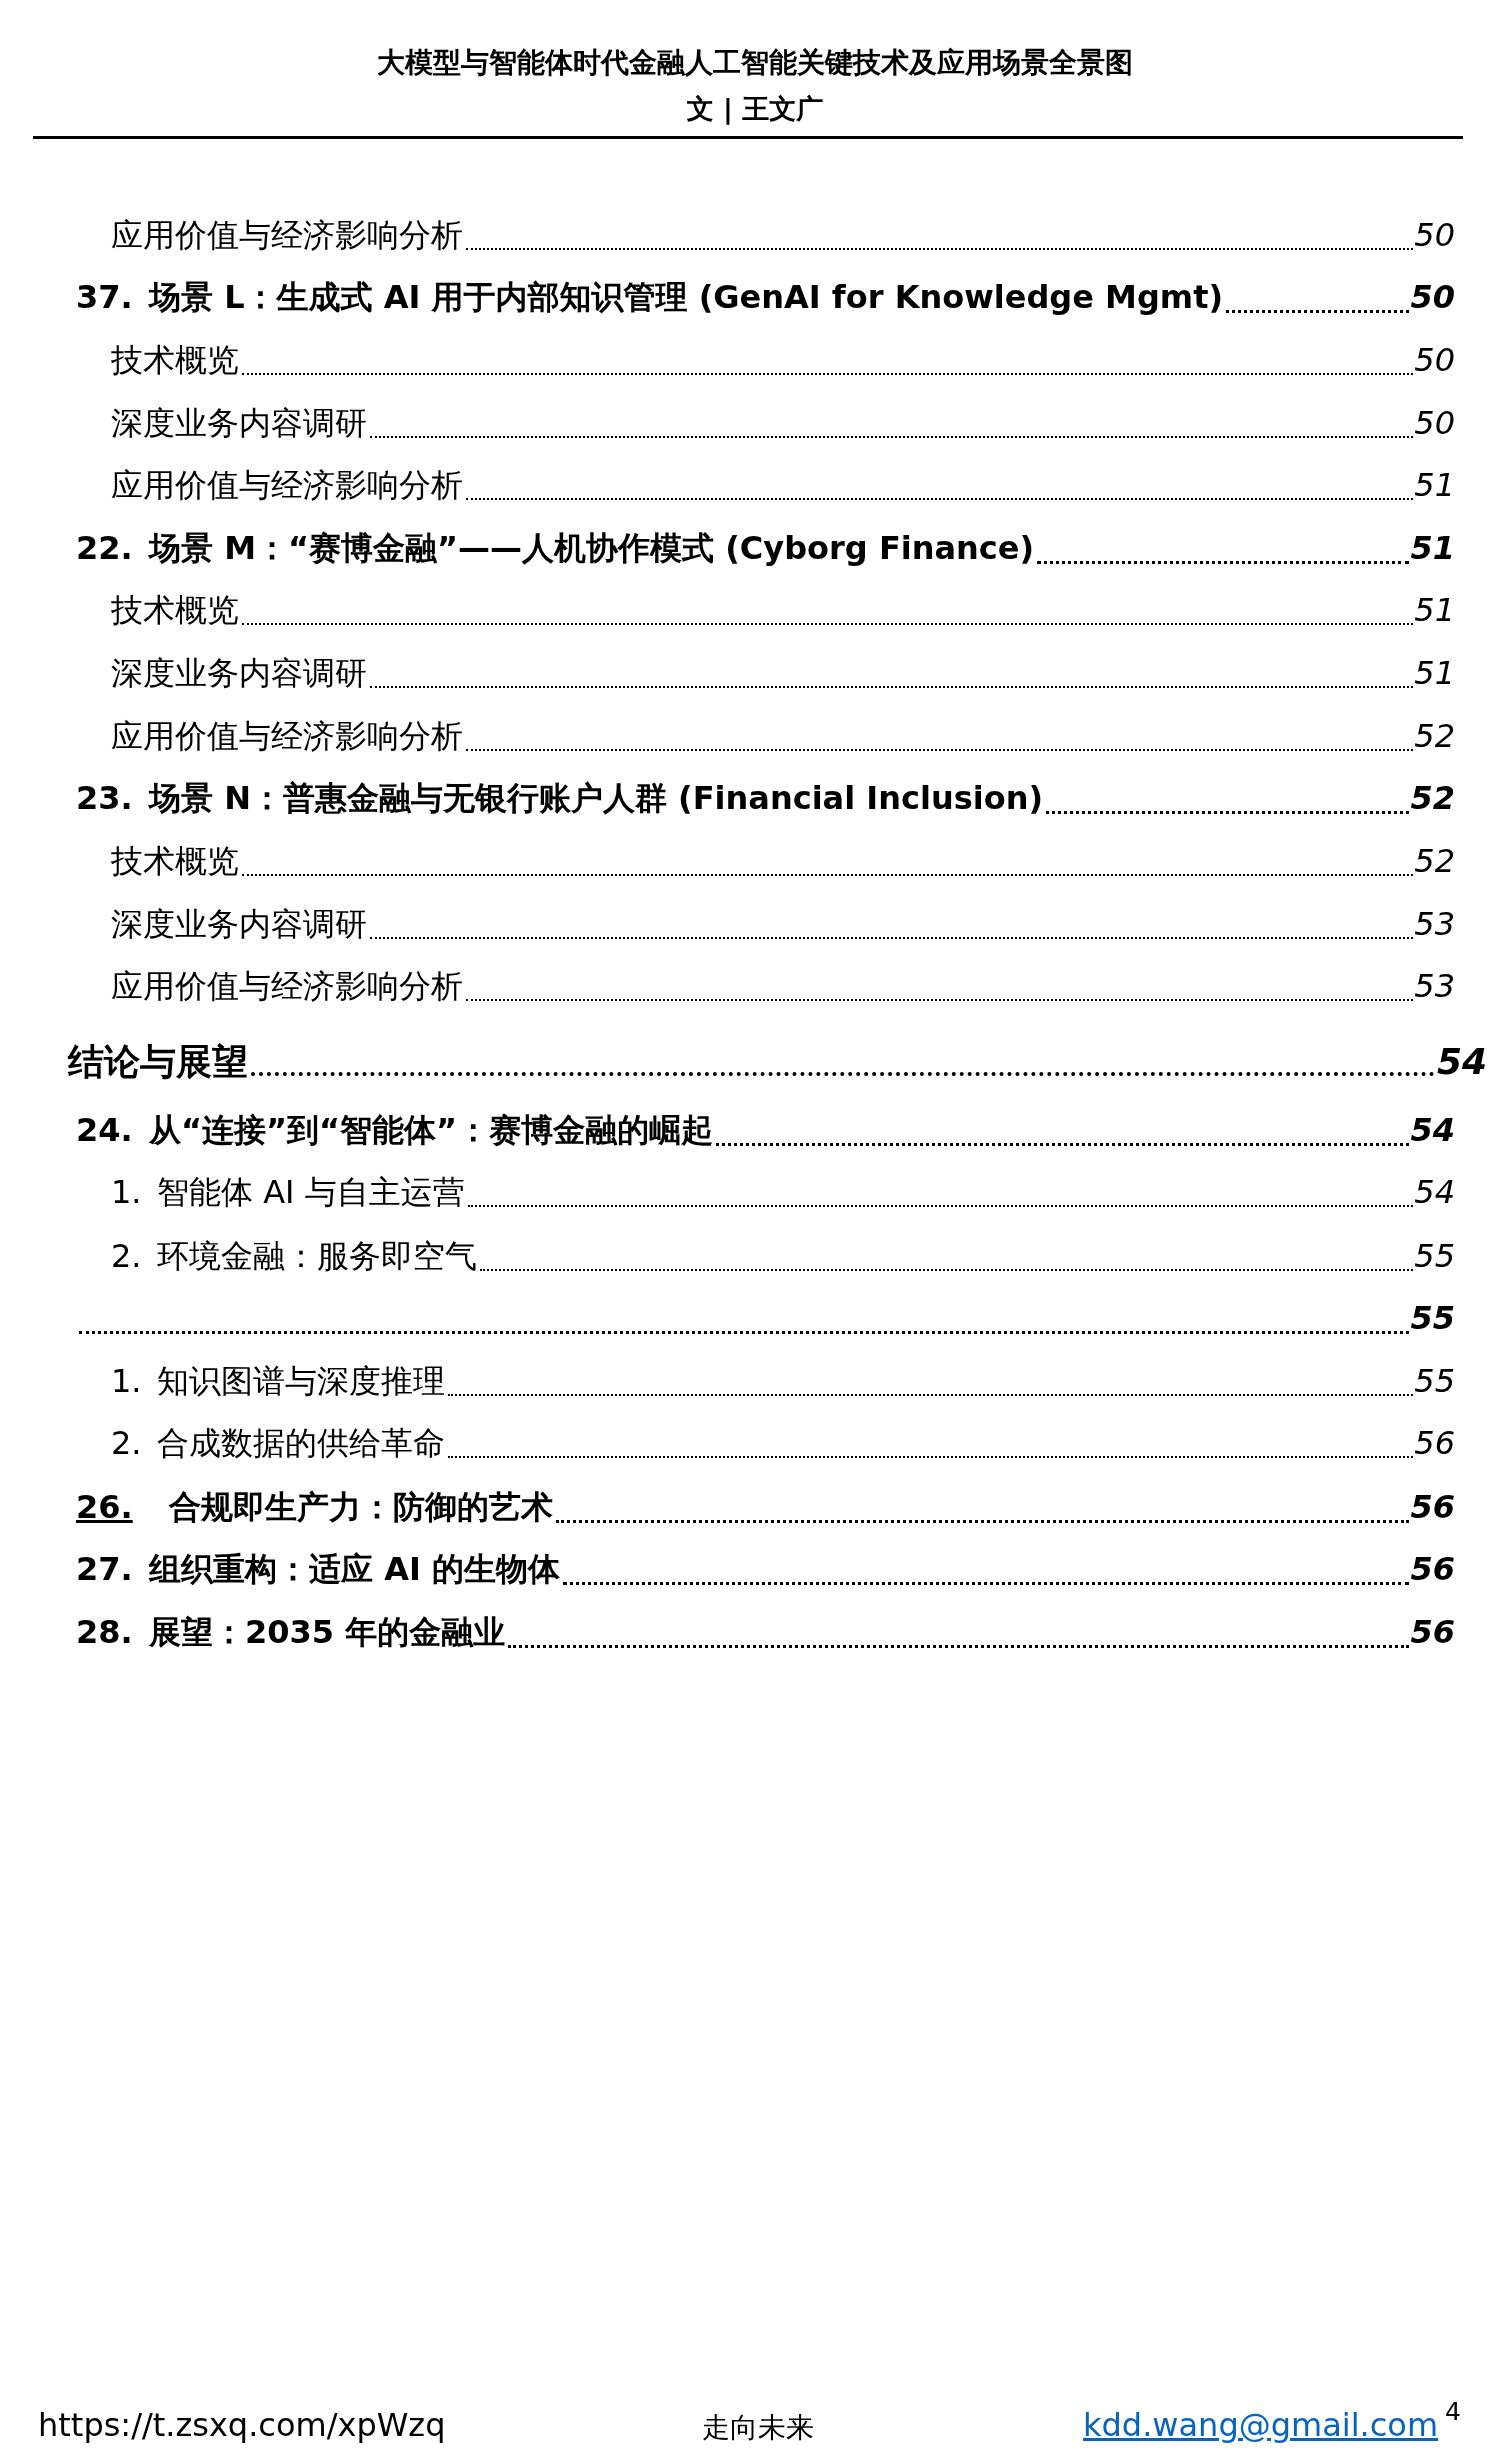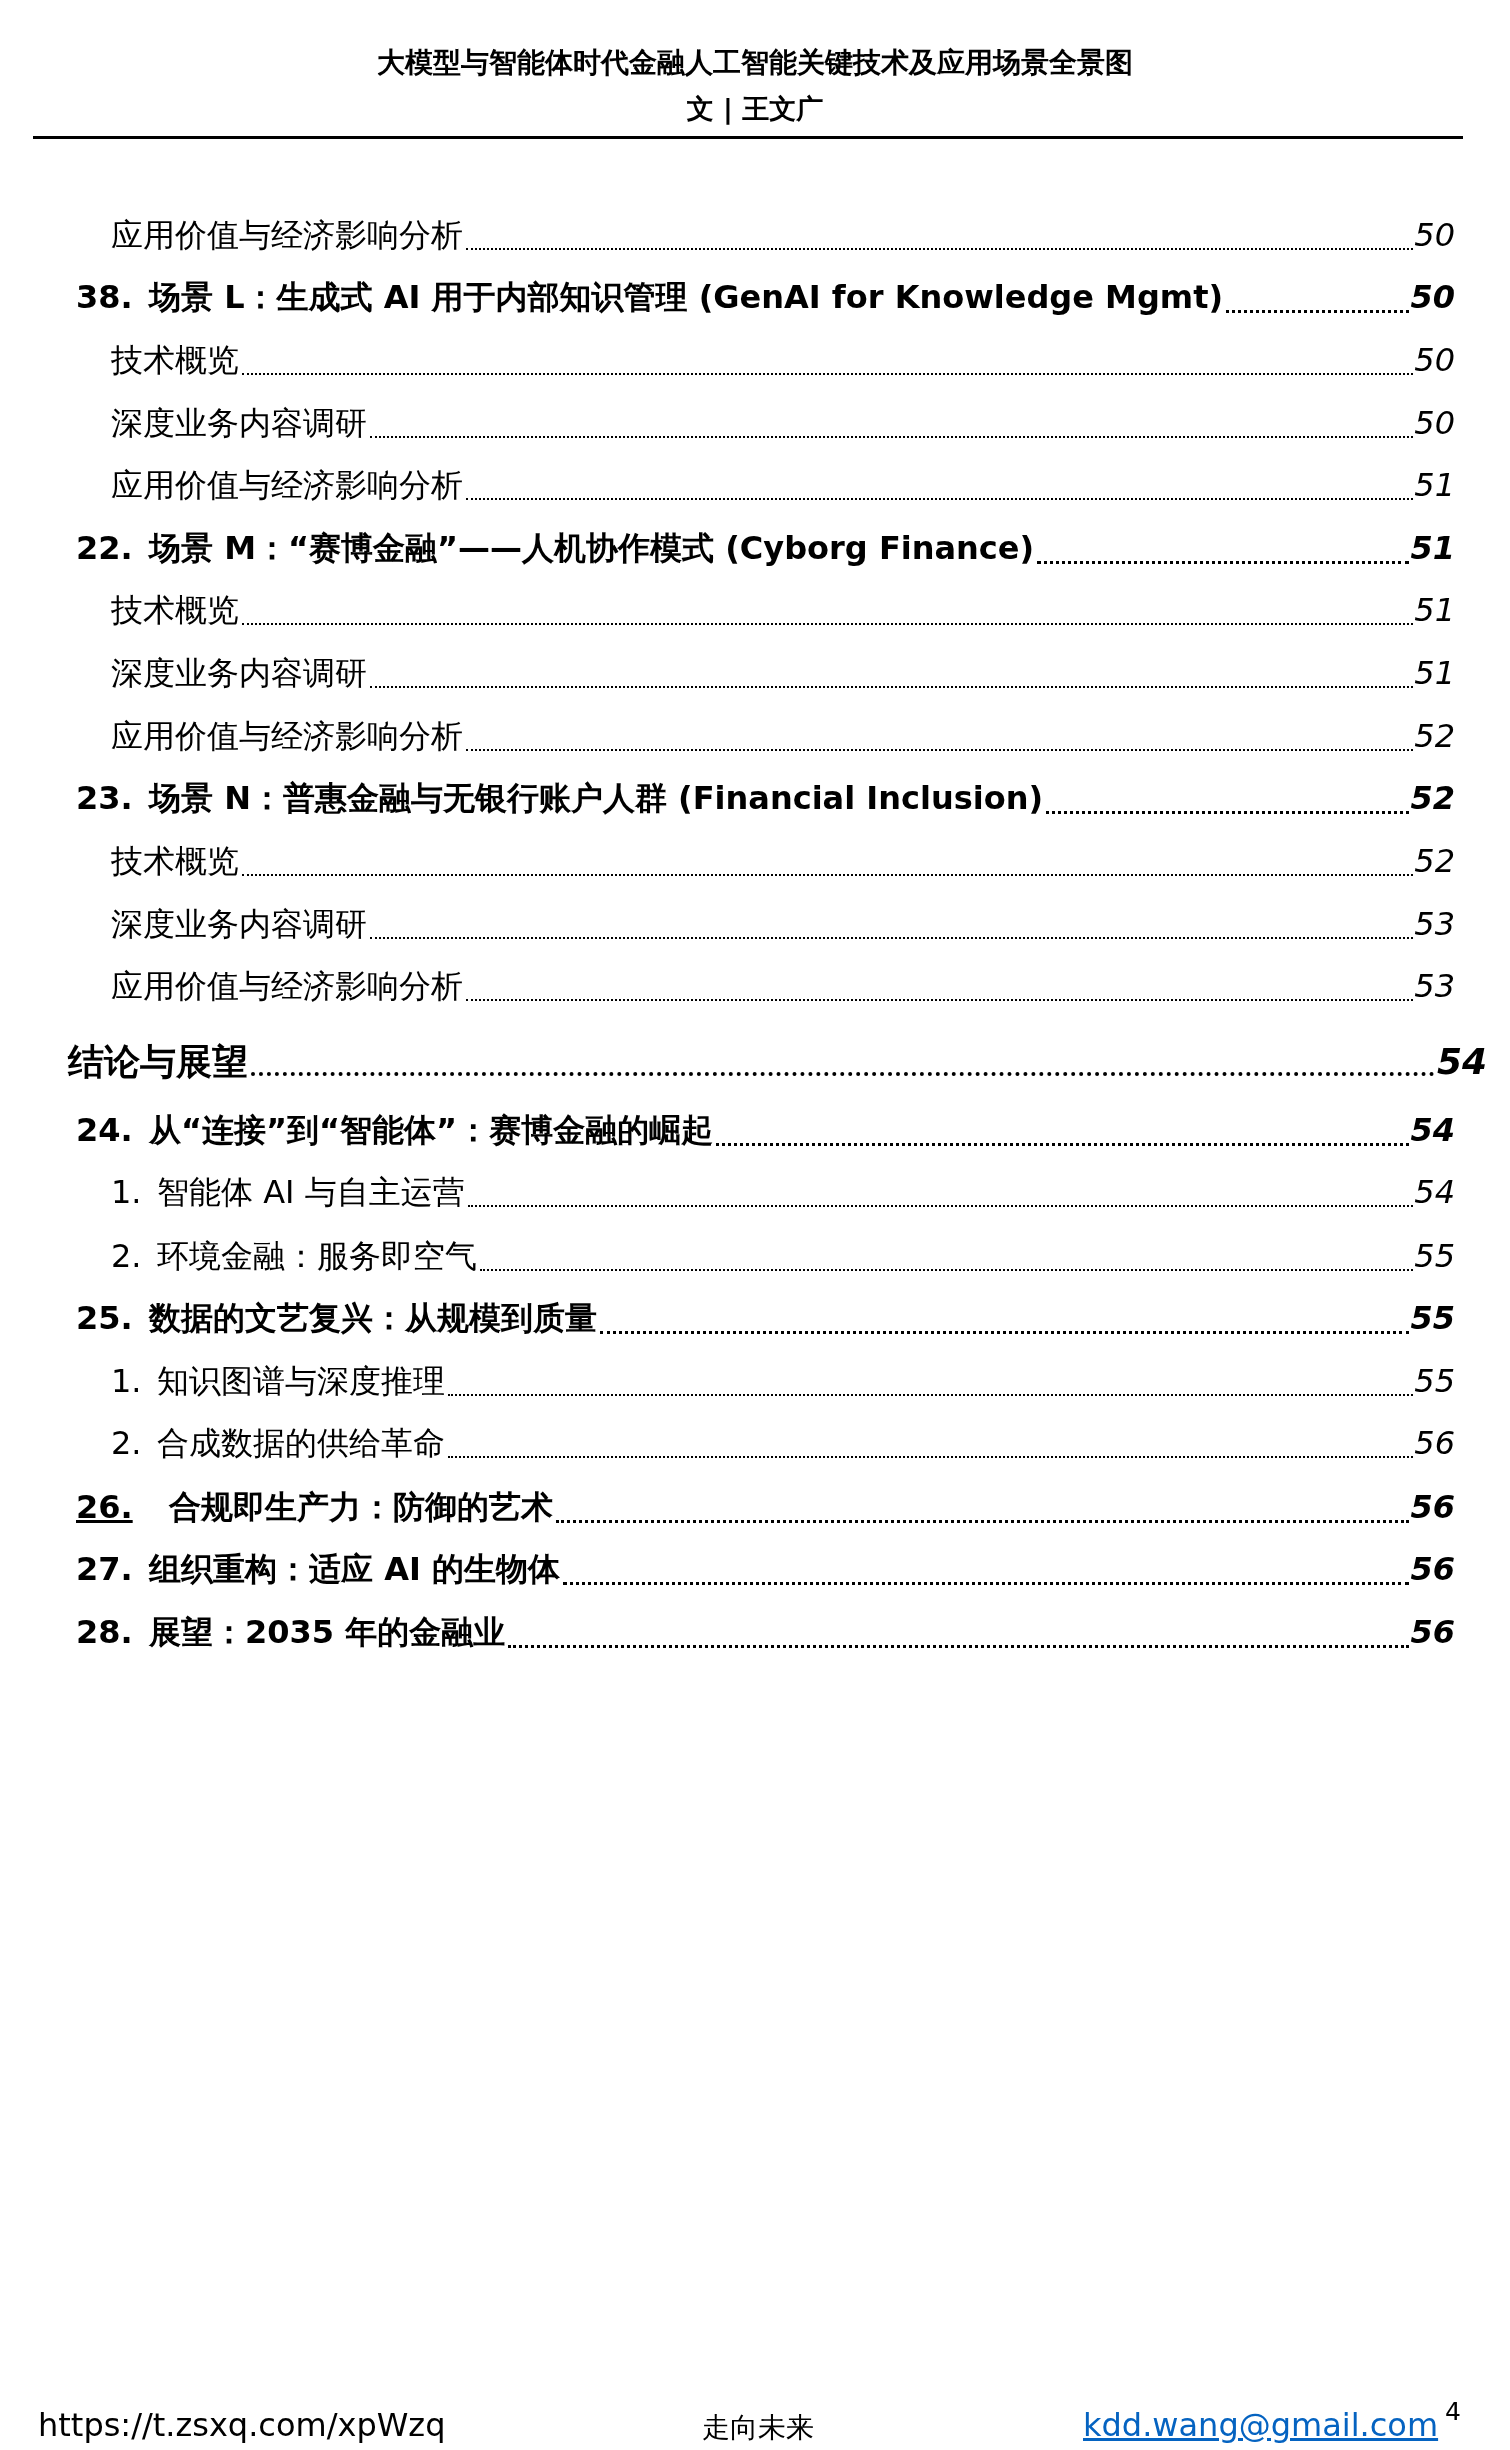--- a/index.html
+++ b/index.html
@@ -44,21 +44,21 @@
   <div class="hdr-rule"></div>
 </div>
 
 <div class="toc">
   <div class="row lvl-sub" style="top:212px">
     <span class="label"><span class="num" style="min-width:0"></span><span>应用价值与经济影响分析</span></span>
     <span class="dots"></span>
     <span class="page">50</span>
   </div>
   <div class="row lvl-num" style="top:274px">
-    <span class="label"><span class="num">38.</span><span>场景 L：生成式 AI 用于内部知识管理 (GenAI for Knowledge Mgmt)</span></span>
+    <span class="label"><span class="num">37.</span><span>场景 L：生成式 AI 用于内部知识管理 (GenAI for Knowledge Mgmt)</span></span>
     <span class="dots"></span>
     <span class="page">50</span>
   </div>
   <div class="row lvl-sub" style="top:337px">
     <span class="label"><span class="num" style="min-width:0"></span><span>技术概览</span></span>
     <span class="dots"></span>
     <span class="page">50</span>
   </div>
   <div class="row lvl-sub" style="top:400px">
     <span class="label"><span class="num" style="min-width:0"></span><span>深度业务内容调研</span></span>
@@ -126,21 +126,20 @@
     <span class="label"><span class="num">1.</span><span>智能体 AI 与自主运营</span></span>
     <span class="dots"></span>
     <span class="page">54</span>
   </div>
   <div class="row lvl-sub" style="top:1233px">
     <span class="label"><span class="num">2.</span><span>环境金融：服务即空气</span></span>
     <span class="dots"></span>
     <span class="page">55</span>
   </div>
   <div class="row lvl-num" style="top:1295px">
-    <span class="label"><span class="num">25.</span><span>数据的文艺复兴：从规模到质量</span></span>
     <span class="dots"></span>
     <span class="page">55</span>
   </div>
   <div class="row lvl-sub" style="top:1358px">
     <span class="label"><span class="num">1.</span><span>知识图谱与深度推理</span></span>
     <span class="dots"></span>
     <span class="page">55</span>
   </div>
   <div class="row lvl-sub" style="top:1420px">
     <span class="label"><span class="num">2.</span><span>合成数据的供给革命</span></span>

